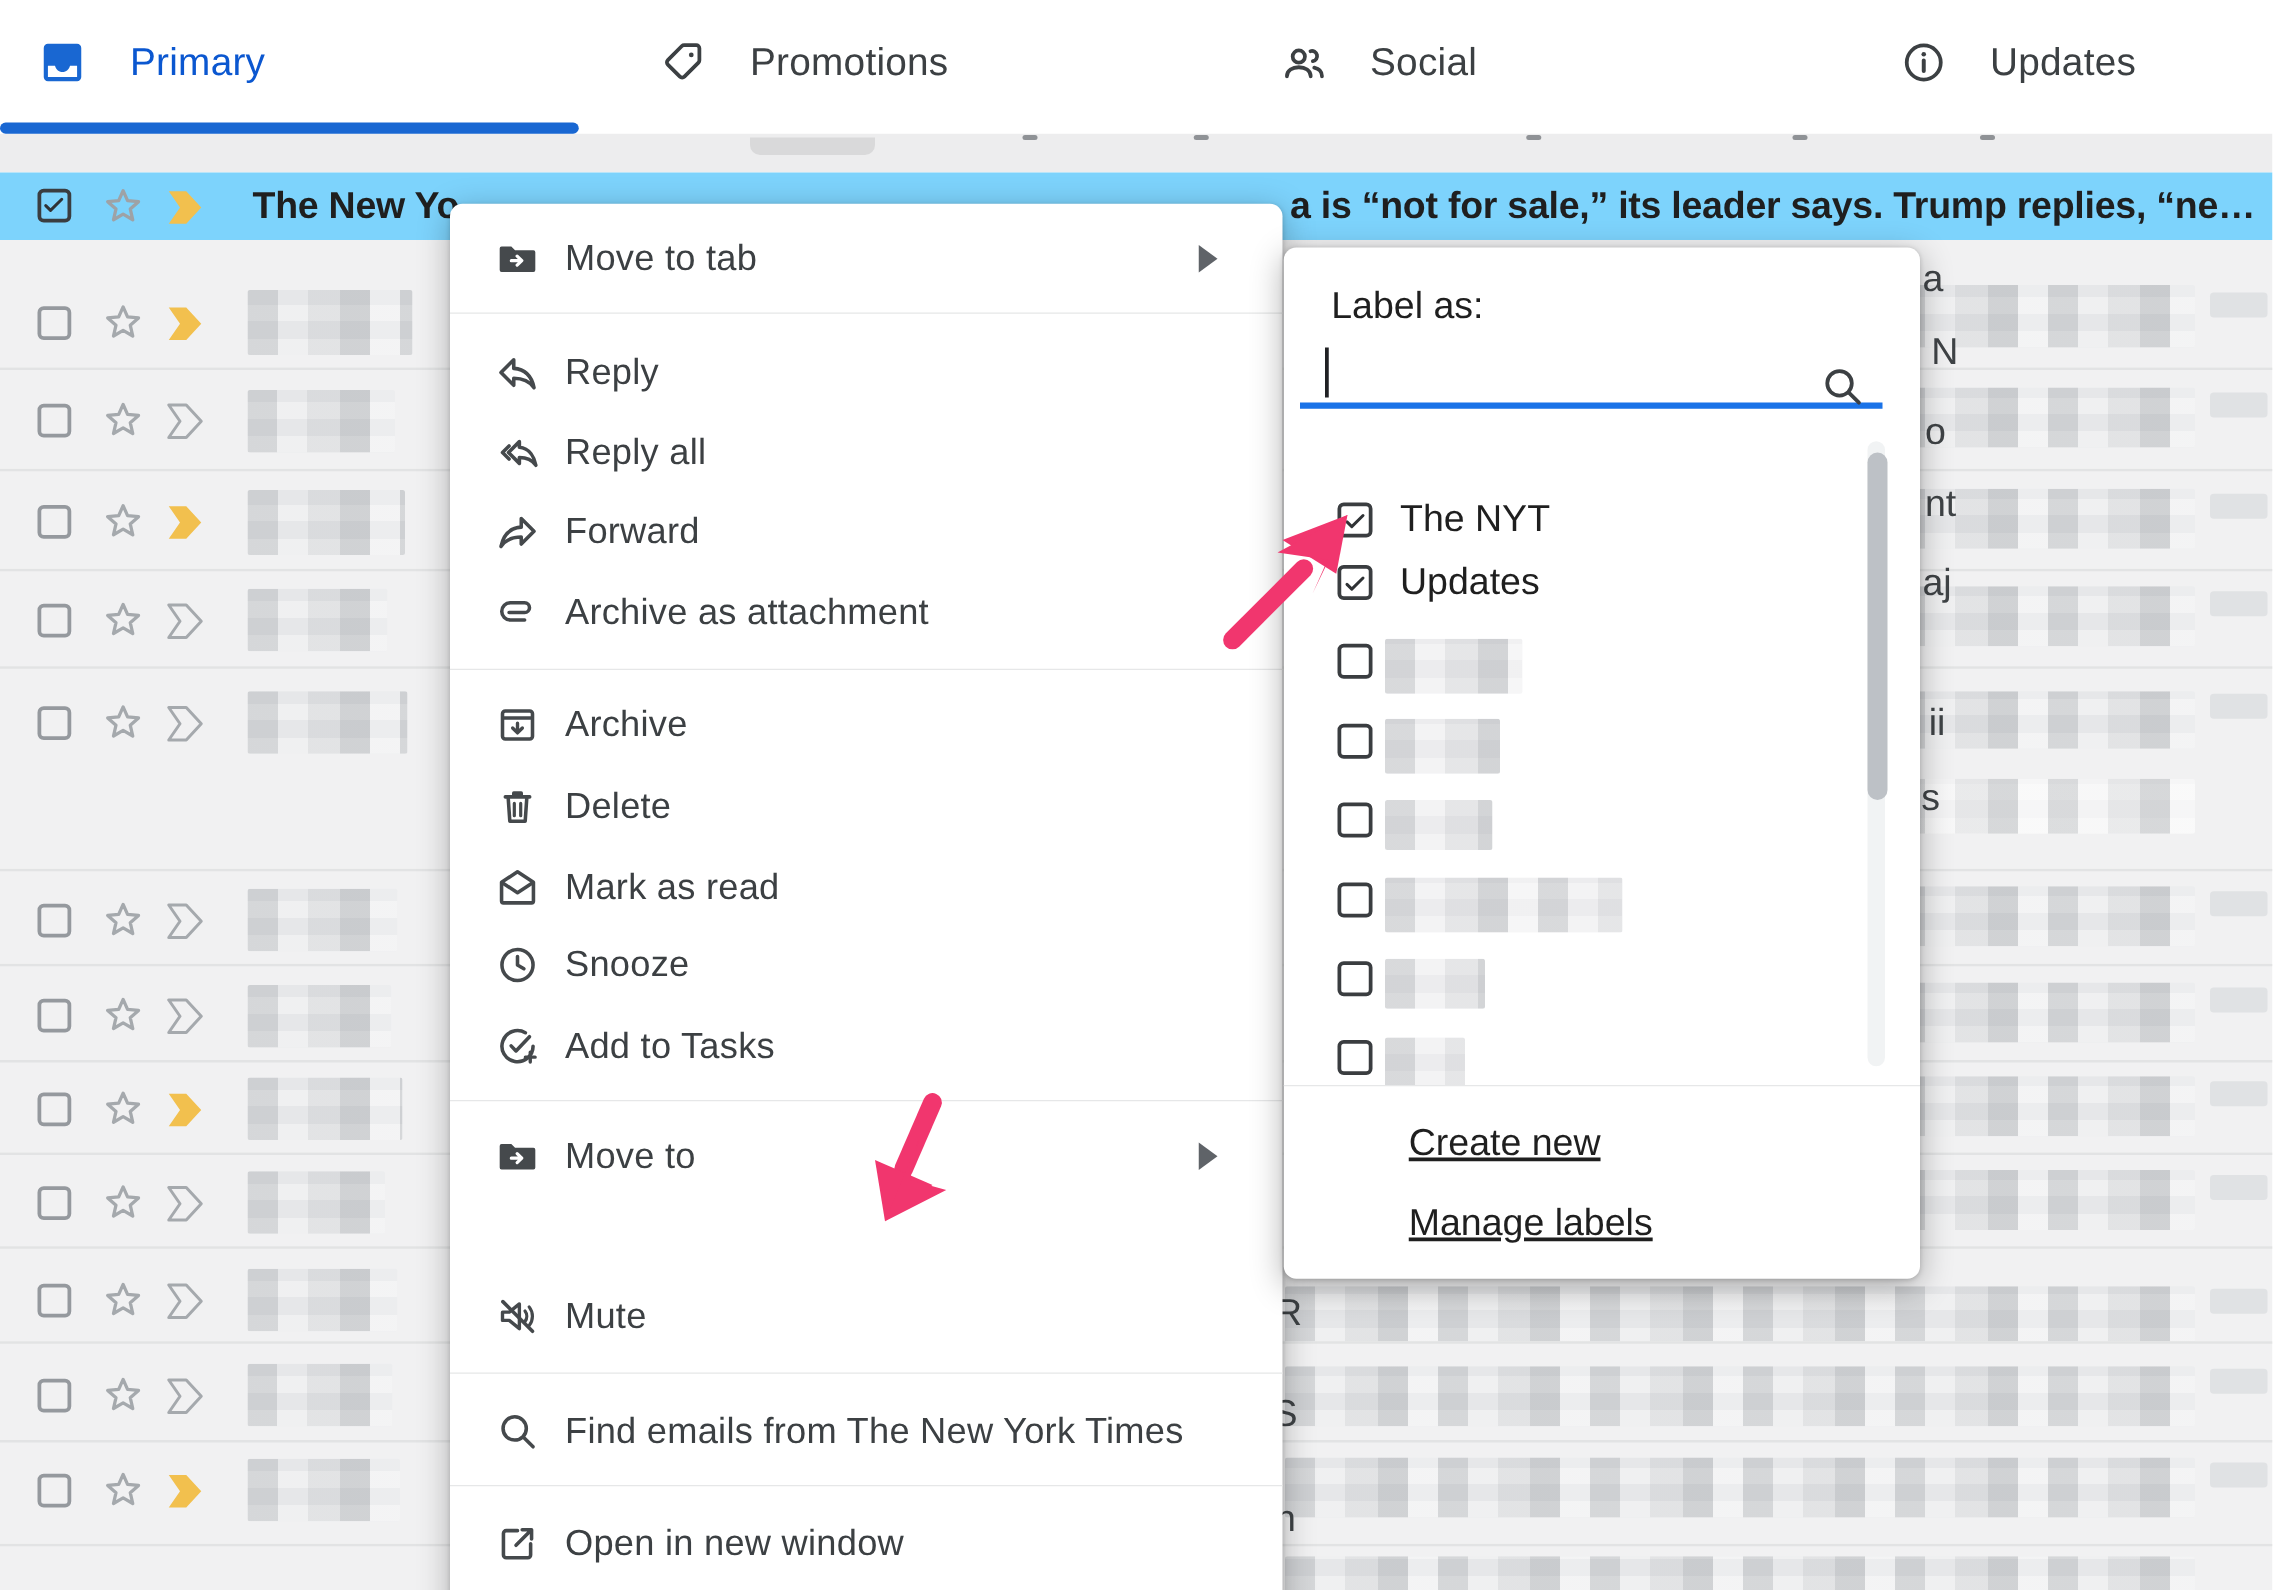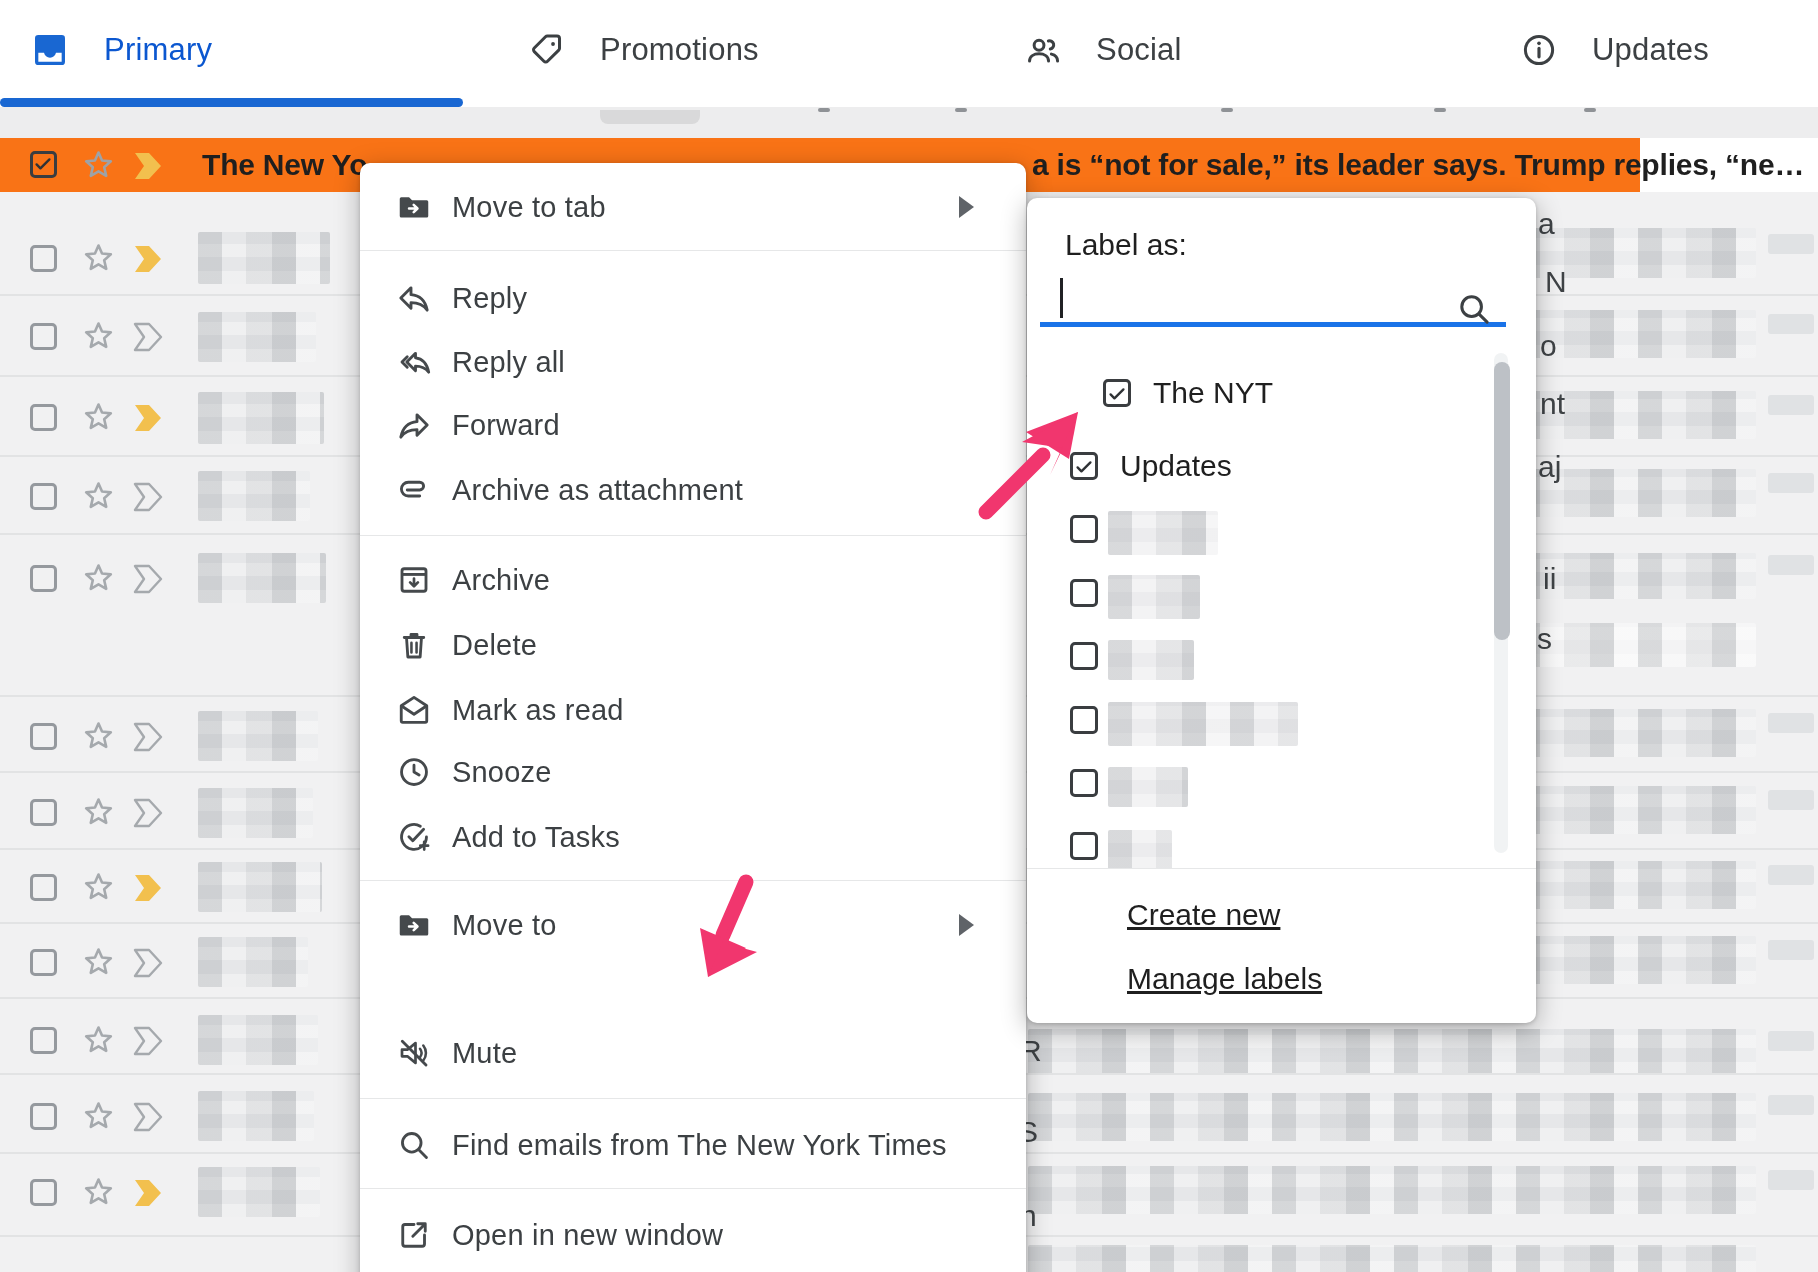--- a/index.html
+++ b/index.html
@@ -15,21 +15,21 @@
        font-size:31px;color:#3c4043;font-weight:500;letter-spacing:.2px;cursor:pointer;}
   .tab.selected{color:#0b57d0;}
   .tab-indicator{position:absolute;left:0;top:98px;width:463px;height:9px;background:#1967d2;border-radius:6px;}
   
   .strip{left:0;top:107px;width:1818px;height:31px;background:#ededee;z-index:1;}
   .strip .pill{position:absolute;left:600px;top:3px;width:100px;height:14px;border-radius:0 0 8px 8px;background:#d9d9da;}
   .dash{position:absolute;top:1px;width:12px;height:4px;background:#8f9296;border-radius:2px;}
   
   .rows{position:absolute;left:0;top:0;width:1818px;height:1272px;z-index:1;}
   .erow{position:absolute;left:0;width:1818px;background:#f1f1f2;border-top:2px solid #e2e3e4;box-sizing:border-box;}
-  .selrow{position:absolute;left:0;top:138px;width:1640px;height:54px;background:#f97316;z-index:2;}
+  .selrow{position:absolute;left:0;top:138px;width:1818px;height:54px;background:#7dd3fc;z-index:2;}
   .cbox{position:absolute;left:30px;width:27px;height:27px;border:3px solid #95999e;border-radius:5px;box-sizing:border-box;}
   .cbox.dark{border-color:#3a3d40;}
   .staricon{position:absolute;left:80px;width:37px;height:37px;}
   .imp{position:absolute;left:132px;width:37px;height:30px;}
   .senderblur{position:absolute;left:198px;border-radius:2px;}
   .mosaic{
     background-color:#e6e7e9;
     background-image:
       repeating-linear-gradient(90deg, rgba(110,116,122,.20) 0 24px, rgba(110,116,122,0) 24px 48px,
         rgba(110,116,122,.10) 48px 74px, rgba(110,116,122,.24) 74px 98px, rgba(255,255,255,.25) 98px 122px),
@@ -530,21 +530,21 @@
   </div>
   <div class="sm-underline"></div>
   <div class="sm-search-icon">
     <svg class="icon" width="38" height="38" viewBox="0 0 24 24">
         <circle cx="10.5" cy="10.5" r="6.2" fill="none" stroke="#3c4043" stroke-width="1.9"></circle>
         <line x1="15.2" y1="15.2" x2="20.3" y2="20.3" stroke="#3c4043" stroke-width="1.9" stroke-linecap="round"></line>
       </svg>
   </div>
 
   <div class="sm-list">
-    <div class="sm-item" style="top:27px;margin-left:33px;">
+    <div class="sm-item" style="top:50px;">
       <span class="sm-cbox checked">
         <svg class="icon" width="22" height="22" viewBox="0 0 24 24">
             <path d="M5 12.5l4.2 4.2L19 7" fill="none" stroke="#2f3235" stroke-width="2.6" stroke-linecap="round" stroke-linejoin="round"></path>
           </svg>
       </span>
       <span class="sm-lbl">The NYT</span>
     </div>
     <div class="sm-item" style="top:100px;">
       <span class="sm-cbox checked">
         <svg class="icon" width="22" height="22" viewBox="0 0 24 24">

